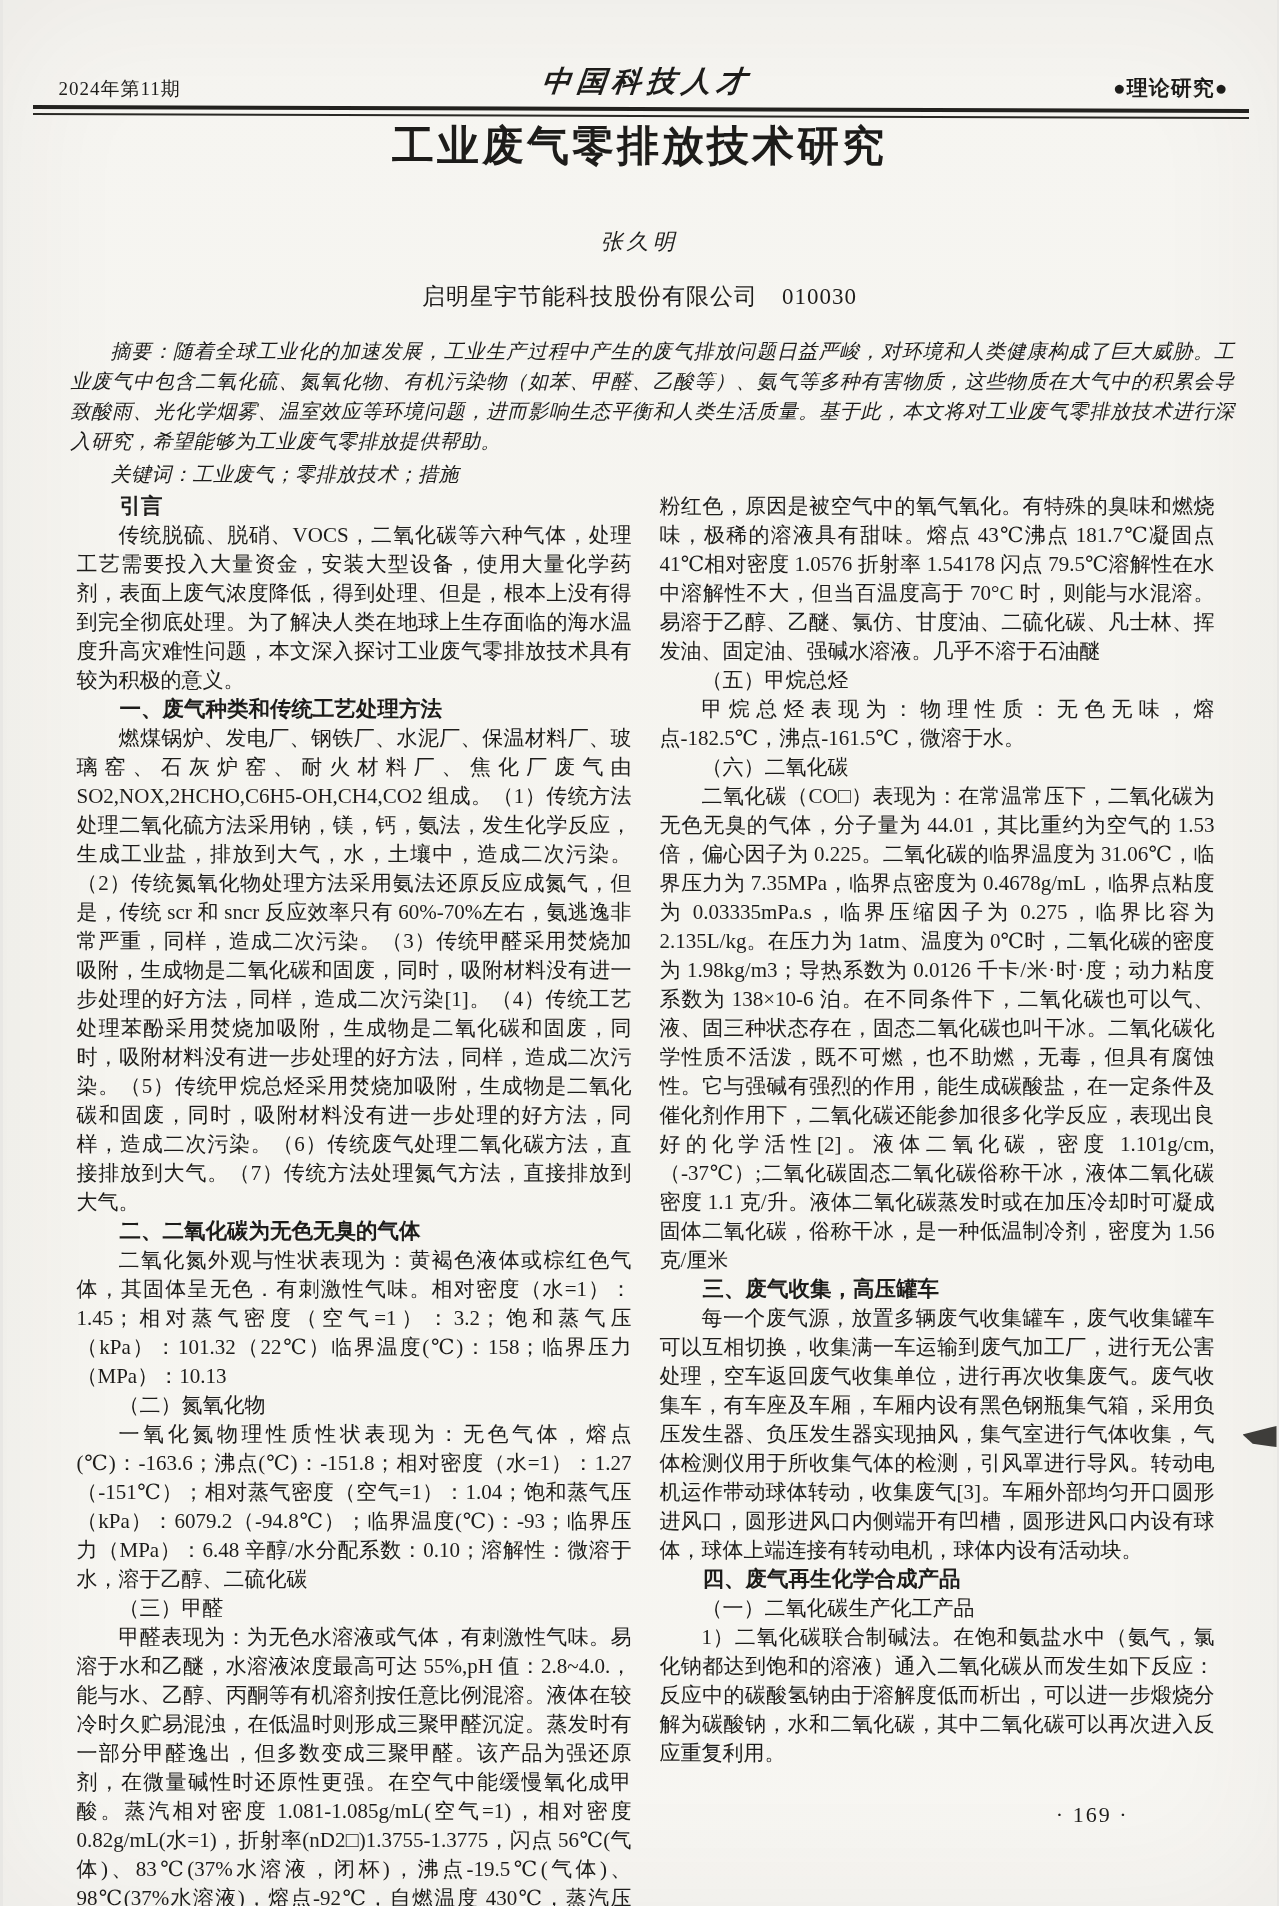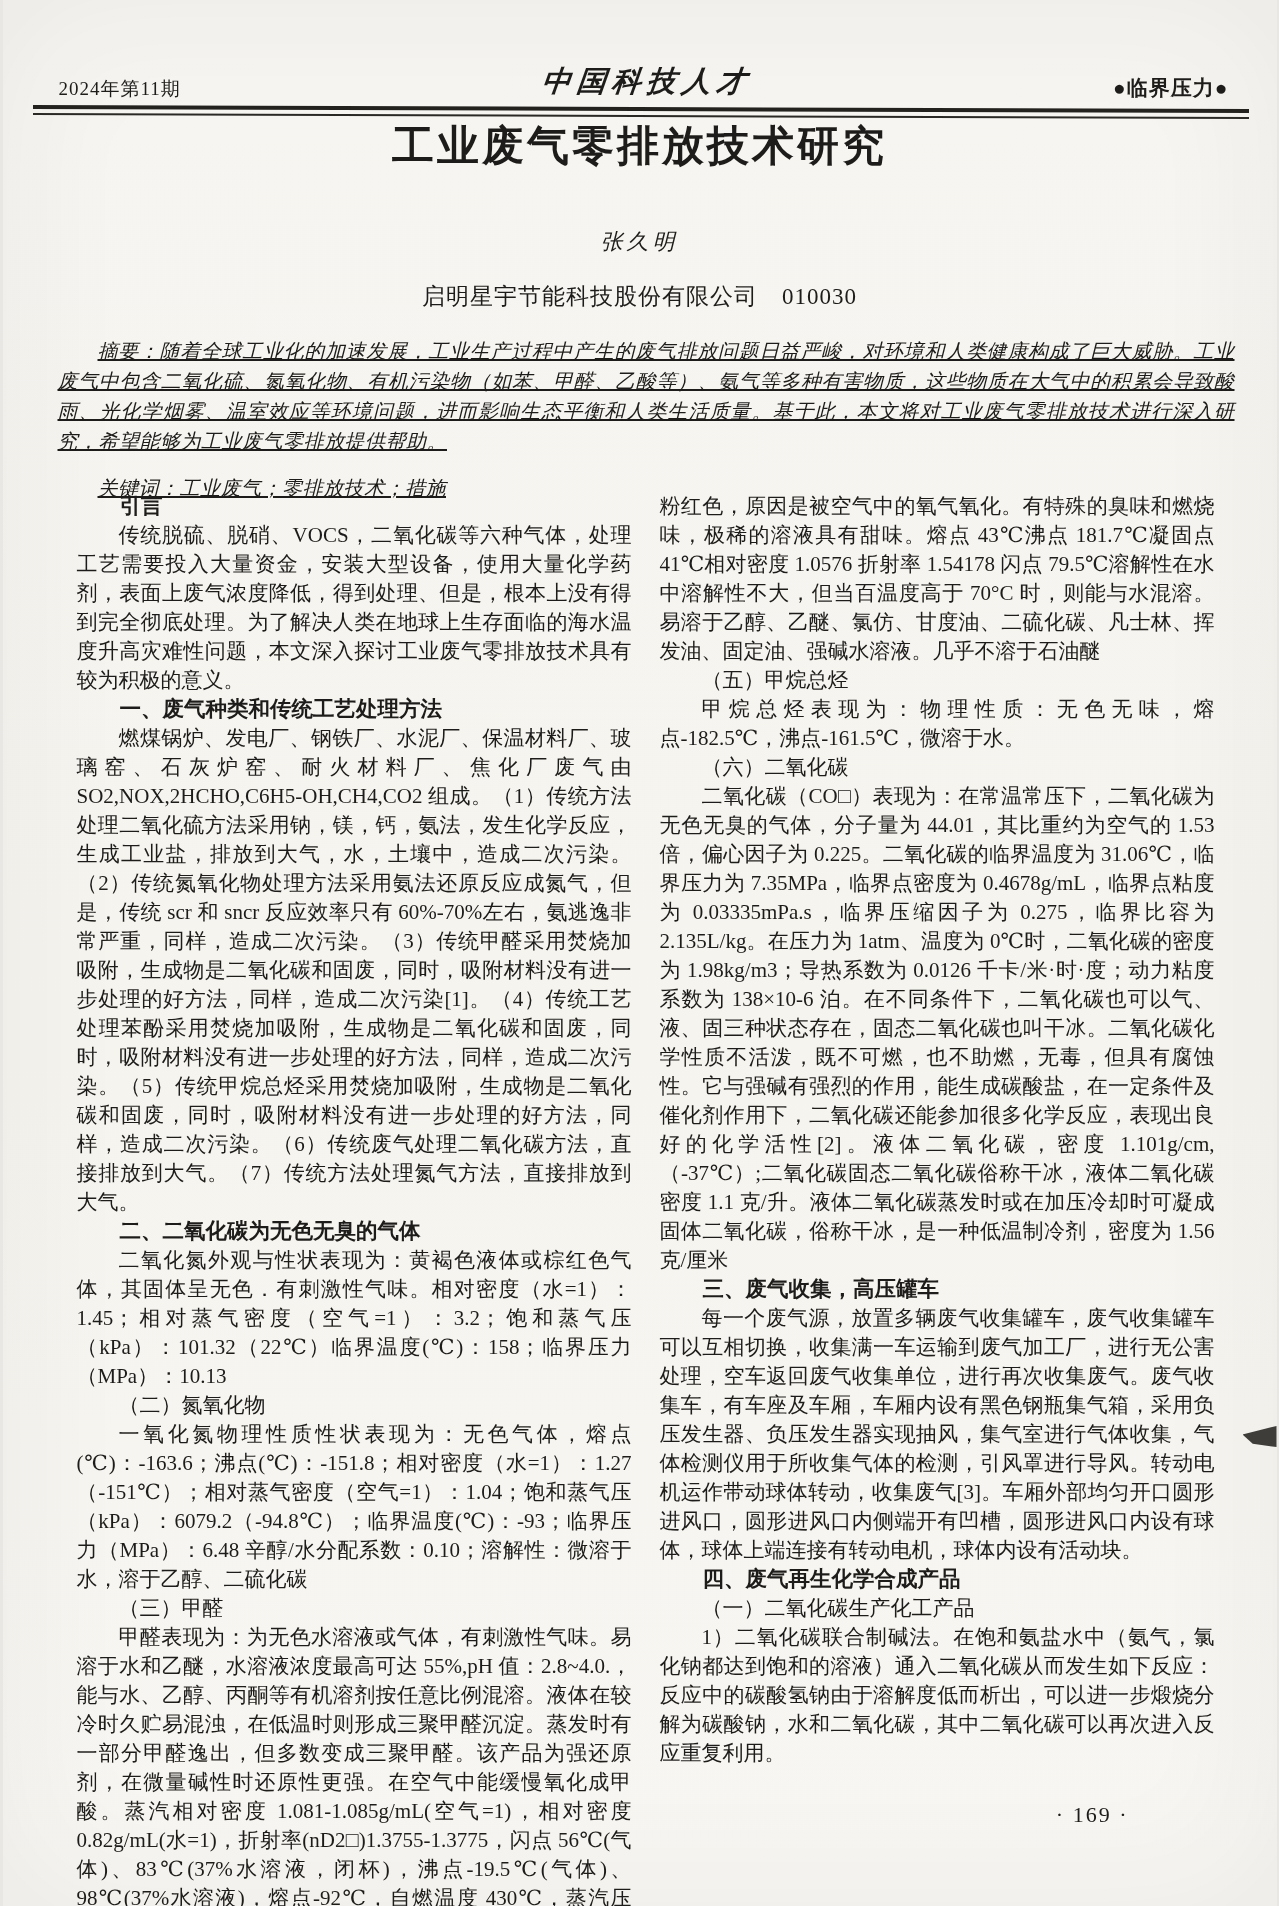--- a/index.html
+++ b/index.html
@@ -31,25 +31,25 @@
   }
   .author {
     position:absolute; top:227px; left:0; right:0; text-align:center;
     font-size:22px; letter-spacing:4px;font-style:italic;
   }
   .affiliation {
     position:absolute; top:281px; left:0; right:0; text-align:center;
     font-size:23px; letter-spacing:1px;
   }
   .front-matter {
-    position:absolute; top:336px; left:55px; right:42px;
-    font-size:20px; line-height:30px; font-style:italic; letter-spacing:0.5px;text-decoration:underline;
+    position:absolute; top:336px; left:68px; right:42px;
+    font-size:20px; line-height:30px; font-style:italic; letter-spacing:0.5px;
   }
   .abstract { text-indent:2em; text-align:justify; }
-  .keywords { text-indent:2em; margin-top:17px; }
+  .keywords { text-indent:2em; margin-top:3px; }
   .columns {
     position:absolute; top:492px; left:74px; right:62px;
     display:flex; gap:28px;
   }
   .col { width:50%; font-size:21px; line-height:29px; text-align:justify; }
   .hd {
     font-weight:bold; text-indent:2em;
     font-family:"Liberation Sans","DejaVu Sans",sans-serif;
     font-size:21.5px;
   }
@@ -67,21 +67,21 @@
   }
 </style>
 </head>
 <body>
 
 <div class="page">
 
   <div class="header-row">
     <span class="issue">2024年第11期</span>
     <span class="journal">中国科技人才</span>
-    <span class="section-tag">●临界压力●</span>
+    <span class="section-tag">●理论研究●</span>
   </div>
 
   <div class="double-rule"></div>
 
   <div class="article-title">工业废气零排放技术研究</div>
   <div class="author">张久明</div>
   <div class="affiliation">启明星宇节能科技股份有限公司　010030</div>
 
   <div class="front-matter">
     <div class="abstract">摘要：随着全球工业化的加速发展，工业生产过程中产生的废气排放问题日益严峻，对环境和人类健康构成了巨大威胁。工业废气中包含二氧化硫、氮氧化物、有机污染物（如苯、甲醛、乙酸等）、氨气等多种有害物质，这些物质在大气中的积累会导致酸雨、光化学烟雾、温室效应等环境问题，进而影响生态平衡和人类生活质量。基于此，本文将对工业废气零排放技术进行深入研究，希望能够为工业废气零排放提供帮助。</div>

